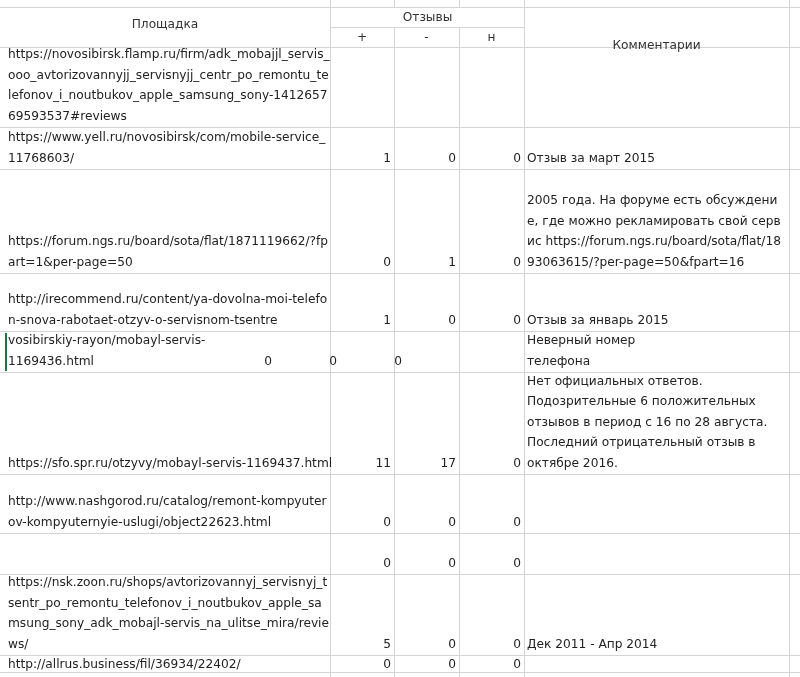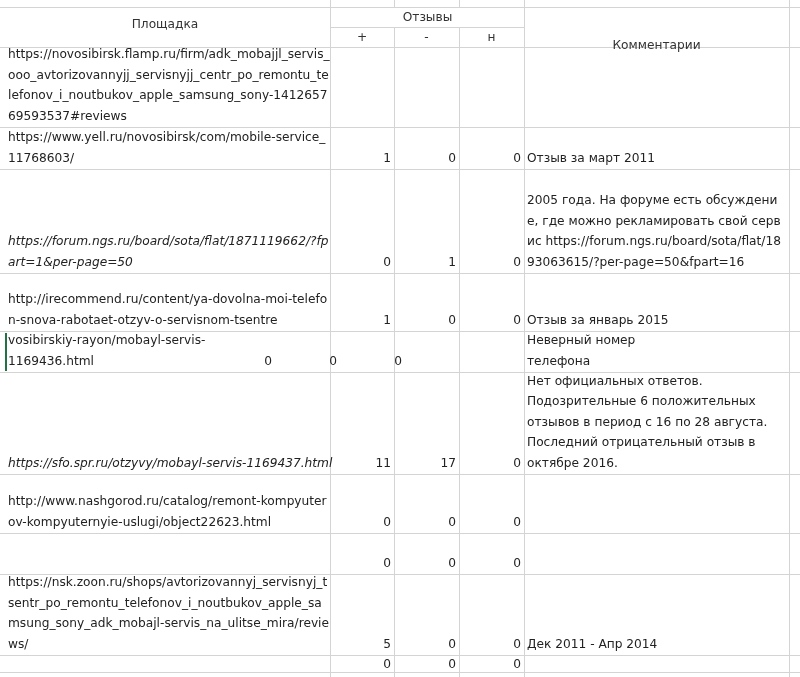--- a/index.html
+++ b/index.html
@@ -53,25 +53,25 @@
 
   <div class="cell" style="left:0;top:48px;width:800px;height:79px;">
     <div class="txt" style="right:470px;">https://novosibirsk.flamp.ru/firm/adk_mobajjl_servis_ooo_avtorizovannyjj_servisnyjj_centr_po_remontu_telefonov_i_noutbukov_apple_samsung_sony-141265769593537#reviews</div>
   </div>
 
   <div class="cell" style="left:0;top:128px;width:800px;height:41px;">
     <div class="txt" style="right:470px;">https://www.yell.ru/novosibirsk/com/mobile-service_11768603/</div>
     <div class="num" style="right:409px;">1</div>
     <div class="num" style="right:344px;">0</div>
     <div class="num" style="right:279px;">0</div>
-    <div class="cmt" style="left:527px;right:14px;">Отзыв за март 2011</div>
+    <div class="cmt" style="left:527px;right:14px;">Отзыв за март 2015</div>
   </div>
 
   <div class="cell" style="left:0;top:170px;width:800px;height:103px;">
-    <div class="txt" style="right:470px;font-style:italic;">https://forum.ngs.ru/board/sota/flat/1871119662/?fpart=1&amp;per-page=50</div>
+    <div class="txt" style="right:470px;">https://forum.ngs.ru/board/sota/flat/1871119662/?fpart=1&amp;per-page=50</div>
     <div class="num" style="right:409px;">0</div>
     <div class="num" style="right:344px;">1</div>
     <div class="num" style="right:279px;">0</div>
     <div class="cmt" style="left:527px;right:14px;word-break:break-all;">2005 года. На форуме есть обсуждение, где можно рекламировать свой сервис https://forum.ngs.ru/board/sota/flat/1893063615/?per-page=50&amp;fpart=16</div>
   </div>
 
   <div class="cell" style="left:0;top:274px;width:800px;height:57px;">
     <div class="txt" style="right:470px;">http://irecommend.ru/content/ya-dovolna-moi-telefon-snova-rabotaet-otzyv-o-servisnom-tsentre</div>
     <div class="num" style="right:409px;">1</div>
     <div class="num" style="right:344px;">0</div>
@@ -81,21 +81,21 @@
 
   <div class="cell" style="left:0;top:332px;width:681px;height:40px;">
     <div class="txt" style="right:470px;">https://sfo.spr.ru/novosibirsk-i-novosibirskiy-rayon/mobayl-servis-1169436.html</div>
     <div class="num" style="right:409px;">0</div>
     <div class="num" style="right:344px;">0</div>
     <div class="num" style="right:279px;">0</div>
     <div class="cmt" style="left:527px;right:14px;">Неверный номер телефона</div>
   </div>
 
   <div class="cell" style="left:0;top:373px;width:800px;height:101px;">
-    <div class="txt" style="right:460px;font-style:italic;">https://sfo.spr.ru/otzyvy/mobayl-servis-1169437.html</div>
+    <div class="txt" style="right:460px;">https://sfo.spr.ru/otzyvy/mobayl-servis-1169437.html</div>
     <div class="num" style="right:409px;">11</div>
     <div class="num" style="right:344px;">17</div>
     <div class="num" style="right:279px;">0</div>
     <div class="cmt" style="left:527px;right:14px;">Нет официальных ответов. Подозрительные 6 положительных отзывов в период с 16 по 28 августа. Последний отрицательный отзыв в октябре 2016.</div>
   </div>
 
   <div class="cell" style="left:0;top:475px;width:800px;height:58px;">
     <div class="txt" style="right:470px;">http://www.nashgorod.ru/catalog/remont-kompyuterov-kompyuternyie-uslugi/object22623.html</div>
     <div class="num" style="right:409px;">0</div>
     <div class="num" style="right:344px;">0</div>
@@ -112,19 +112,20 @@
 
   <div class="cell" style="left:0;top:575px;width:800px;height:80px;">
     <div class="txt" style="right:470px;">https://nsk.zoon.ru/shops/avtorizovannyj_servisnyj_tsentr_po_remontu_telefonov_i_noutbukov_apple_samsung_sony_adk_mobajl-servis_na_ulitse_mira/reviews/</div>
     <div class="num" style="right:409px;">5</div>
     <div class="num" style="right:344px;">0</div>
     <div class="num" style="right:279px;">0</div>
     <div class="cmt" style="left:527px;right:14px;">Дек 2011 - Апр 2014</div>
   </div>
 
   <div class="cell" style="left:0;top:656px;width:800px;height:17px;line-height:17px;">
+    <div class="txt" style="right:470px;bottom:0;">http://allrus.business/fil/36934/22402/</div>
     <div class="num" style="right:409px;bottom:0;">0</div>
     <div class="num" style="right:344px;bottom:0;">0</div>
     <div class="num" style="right:279px;bottom:0;">0</div>
     <div class="cmt" style="left:527px;right:14px;bottom:0;"></div>
   </div>
 
 </div>
 
 </body></html>

